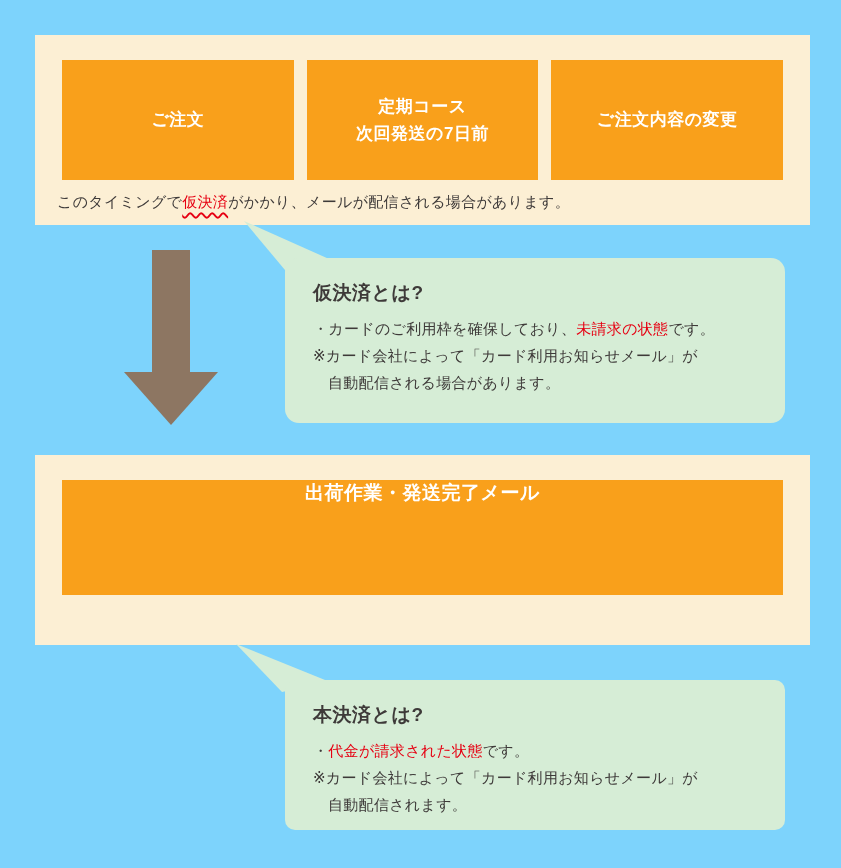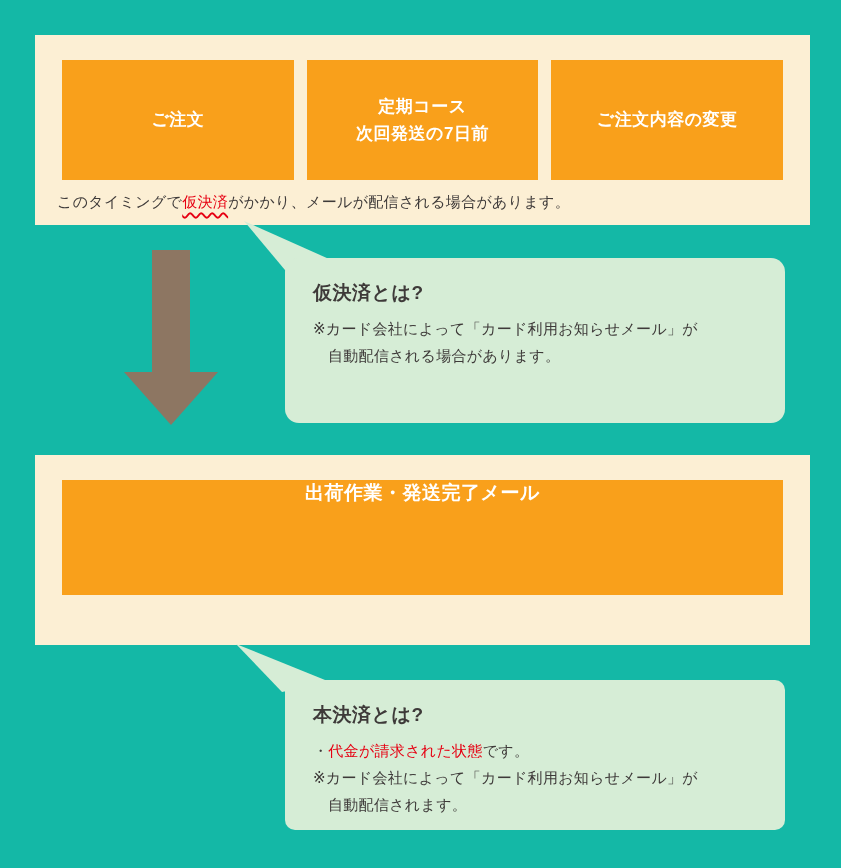--- a/index.html
+++ b/index.html
@@ -5,21 +5,21 @@
   * { margin: 0; padding: 0; box-sizing: border-box; }
   html, body { background: #ffffff; }
   body {
     font-family: "Liberation Sans", "DejaVu Sans", sans-serif;
     color: #3E3A39;
   }
   .canvas {
     position: relative;
     width: 841px;
     height: 868px;
-    background: #14b8a6;
+    background: #7dd3fc;
     overflow: hidden;
   }
   .panel {
     position: absolute;
     left: 35px;
     width: 775px;
     height: 190px;
     background: #FCEFD4;
   }
   .panel--one { top: 35px; }
@@ -153,20 +153,23 @@
     <div class="arrow-shaft"></div>
     <div class="arrow-head"></div>
   </div>
 
   <svg class="tail" style="left:238px; top:221px;" width="110" height="55">
     <polygon points="6,0 100,42 52,55" fill="#D6EDD6"></polygon>
   </svg>
 
   <div class="callout callout--one">
     <div class="callout-title">仮決済とは?</div>
+    <div class="callout-line">
+      <span>・カードのご利用枠を確保しており、</span><span class="hl-red">未請求の状態</span><span>です。</span>
+    </div>
     <div class="callout-line">※カード会社によって「カード利用お知らせメール」が</div>
     <div class="callout-line callout-line--indent">自動配信される場合があります。</div>
   </div>
 
   <div class="panel panel--two">
     <div class="bigstep">
       <div>出荷作業・発送完了メール</div>
     </div>
   </div>
 

